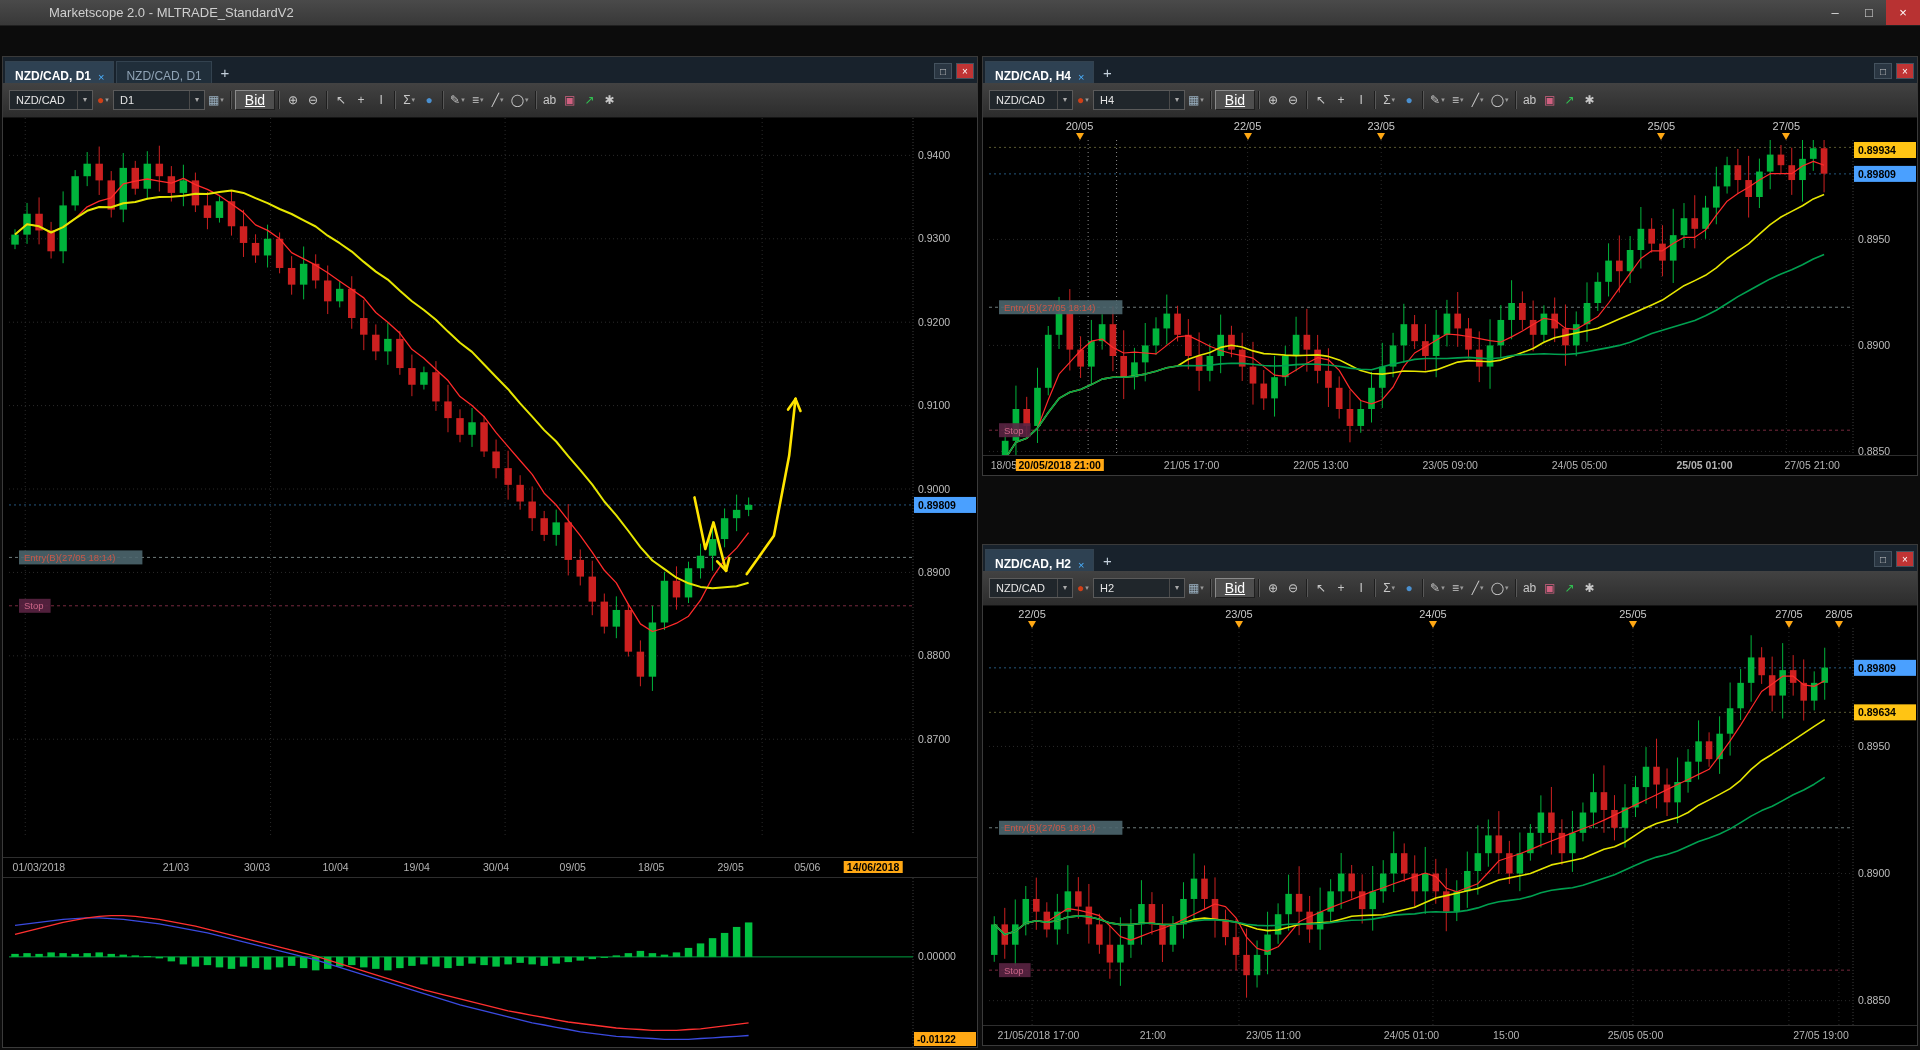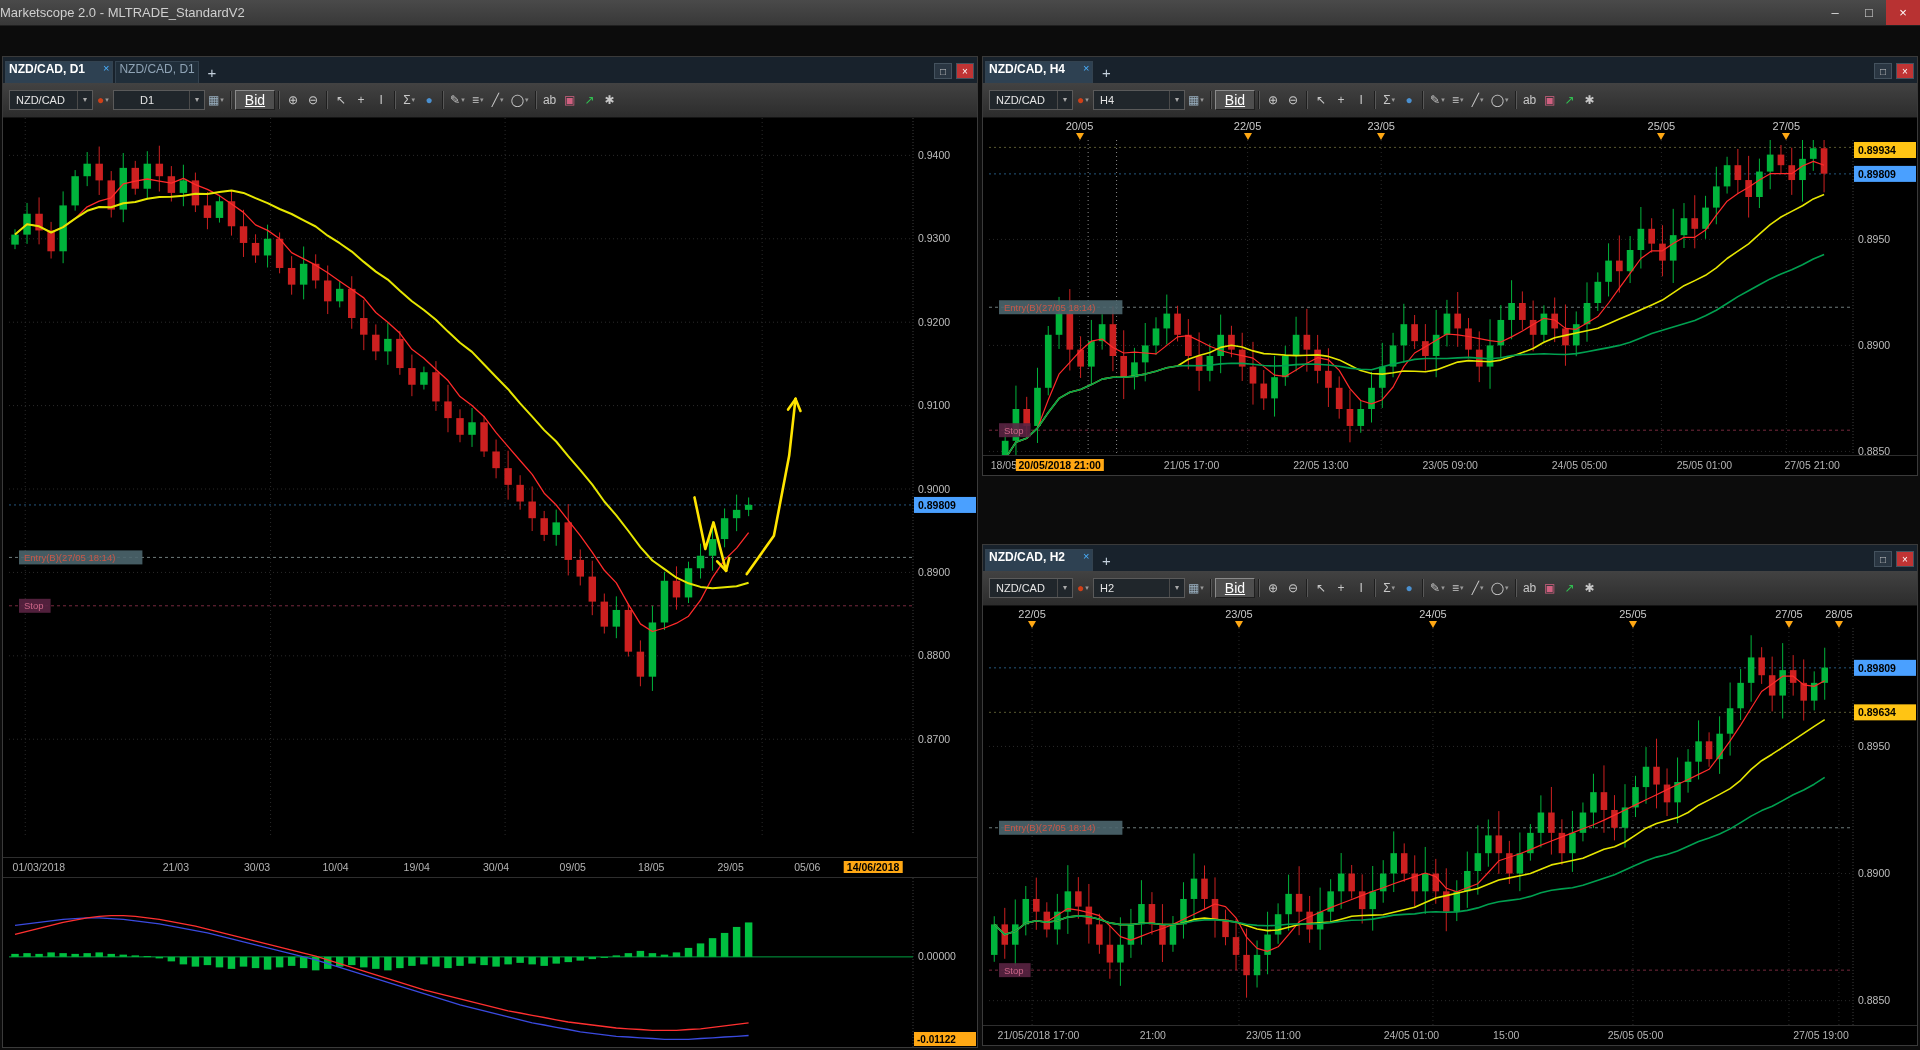--- a/index.html
+++ b/index.html
@@ -1,35 +1,35 @@
 <!DOCTYPE html>
 <html><head>
 <meta charset="utf-8">
 <style>
   html,body{margin:0;padding:0;width:1920px;height:1050px;overflow:hidden;background:#000;
     font-family:"Liberation Sans",sans-serif;}
   #app{position:relative;width:1920px;height:1050px;background:#0c0c0c;}
   .titlebar{position:absolute;top:0;left:0;right:0;height:26px;background:linear-gradient(#4a4a4a,#383838);
     color:#cfcfcf;display:flex;align-items:center;font-size:13px;border-bottom:1px solid #202020;box-sizing:border-box;}
-  .titlebar .title{padding-left:0;}
+  .titlebar .title{padding-left:24px;margin-left:25px;}
   .win-controls{margin-left:auto;display:flex;height:100%;}
   .winbtn{width:34px;display:flex;align-items:center;justify-content:center;color:#ddd;font-size:13px;cursor:default;}
   .winbtn.close{background:#b83232;color:#fff;}
   .menubar{position:absolute;top:26px;left:0;right:0;height:28px;background:#161616;display:flex;align-items:center;
     color:#cfcfcf;font-size:13px;border-bottom:1px solid #000;box-sizing:border-box;}
   .menu-item{padding:0 11px;line-height:28px;cursor:default;white-space:nowrap;}
   .menu-item.accent{color:#eebd20;}
   .workspace{position:absolute;top:54px;left:0;right:0;bottom:0;}
   .panel{position:absolute;display:flex;flex-direction:column;background:#000;border:1px solid #3a3a3a;box-sizing:border-box;}
   #panel-d1{left:2px;top:2px;width:976px;height:992px;}
   #panel-h4{left:982px;top:2px;width:936px;height:420px;}
   #panel-h2{left:982px;top:490px;width:936px;height:502px;}
   .tabbar{height:26px;background:#18222c;display:flex;align-items:flex-end;padding:0 2px;gap:2px;flex:0 0 auto;}
-  .tab{height:22px;display:flex;align-items:flex-start;padding:0 3px;background:#202e3a;color:#8fa3b5;font-size:12px;
-    border:1px solid #33424f;border-bottom:none;gap:18px;box-sizing:border-box;white-space:nowrap;}
+  .tab{height:22px;display:flex;align-items:flex-end;padding:0 9px;background:#202e3a;color:#8fa3b5;font-size:12px;
+    border:1px solid #33424f;border-bottom:none;gap:7px;box-sizing:border-box;white-space:nowrap;}
   .tab.active{background:#2e4152;color:#fff;font-weight:bold;}
   .tab-close{font-size:11px;color:#7f93a5;font-weight:normal;}
   .tab.active .tab-close{color:#4ab0ff;}
   .tab-plus{width:22px;height:22px;display:flex;align-items:center;justify-content:center;color:#c4d0dc;font-size:15px;}
   .tab-spacer{flex:1;}
   .pctl{width:18px;height:16px;margin:4px 1px;display:flex;align-items:center;justify-content:center;color:#c8c8c8;
     font-size:10px;background:#2a3642;border:1px solid #44525e;box-sizing:border-box;}
   .pctl.close{background:#c03434;color:#fff;}
   .toolbar{height:34px;background:linear-gradient(#424242,#2c2c2c);border-bottom:1px solid #141414;display:flex;
     align-items:center;padding:0 6px;flex:0 0 auto;}
@@ -83,21 +83,21 @@
         </div>
       <div class="toolbar">
           <div class="combo" style="width: 84px;">
             <span class="cval">NZD/CAD</span>
             <span class="carr">▾</span>
           </div>
           <div class="tbtn">
             <span style="color: rgb(208, 64, 24);">●</span>
             <span class="darr">▾</span>
           </div>
-          <div class="combo" style="width: 92px; padding-left: 20px;">
+          <div class="combo" style="width: 92px;">
             <span class="cval">D1</span>
             <span class="carr">▾</span>
           </div>
           <div class="tbtn">
             <span style="color: rgb(154, 176, 192);">▦</span>
             <span class="darr">▾</span>
           </div>
           <div class="tsep"></div>
           <div class="bid-btn">Bid</div>
           <div class="tsep"></div>
@@ -706,21 +706,21 @@
             <text x="875" y="37.89199999999819" fill="#000" font-size="10.5" font-weight="bold" font-family="&quot;Liberation Sans&quot;,sans-serif">0.89809</text>
           </g>
         </svg>
       <div class="dateaxis">
           <span class="dx-label left" style="left: 7.724px;">18/05/2018</span>
           <span class="dx-label hl" style="left: 76.684px;">20/05/2018 21:00</span>
           <span class="dx-label" style="left: 208.57px;">21/05 17:00</span>
           <span class="dx-label" style="left: 337.87px;">22/05 13:00</span>
           <span class="dx-label" style="left: 467.17px;">23/05 09:00</span>
           <span class="dx-label" style="left: 596.47px;">24/05 05:00</span>
-          <span class="dx-label" style="left: 721.46px;">25/05 01:00</span>
+          <span class="dx-label" style="left: 721.46px; font-weight: bold;">25/05 01:00</span>
           <span class="dx-label" style="left: 829.21px;">27/05 21:00</span>
         </div>
     </section>
     <section class="panel" id="panel-h2">
       <div class="tabbar">
           <div class="tab active">
             <span class="tab-label">NZD/CAD, H2</span>
             <span class="tab-close">×</span>
           </div>
           <div class="tab-plus">+</div>

